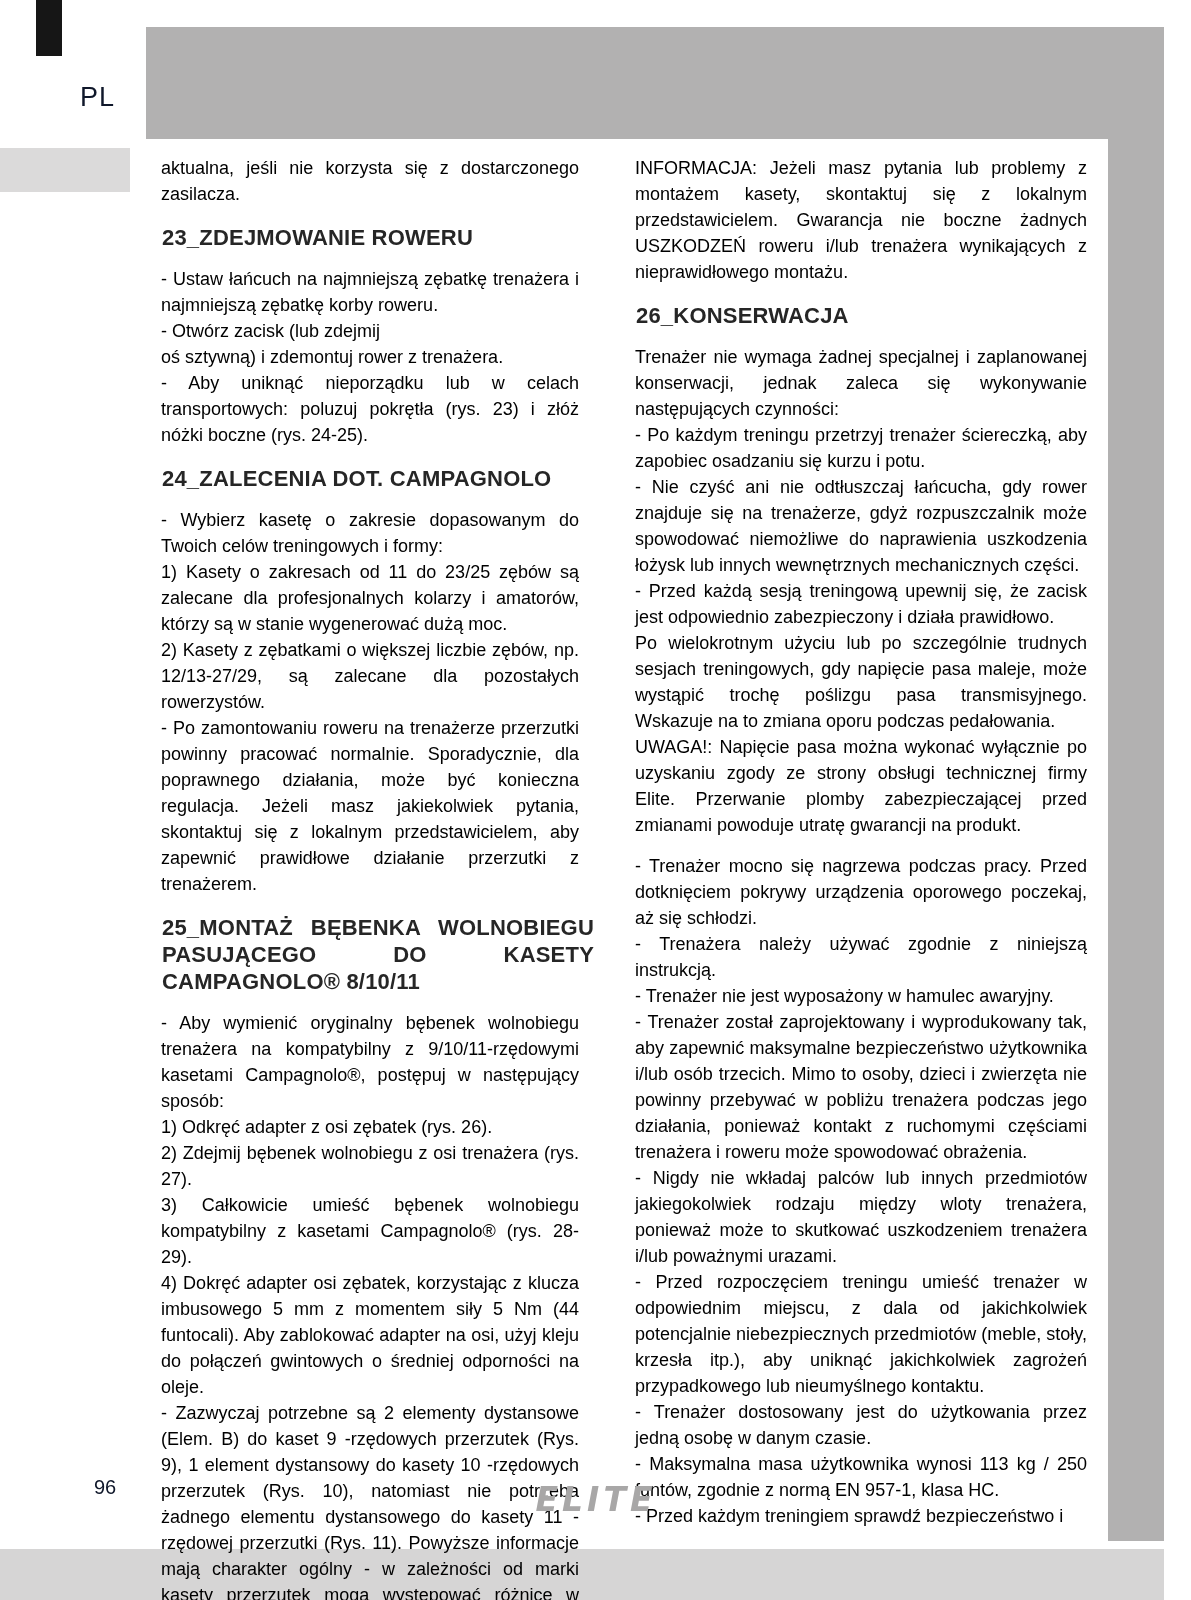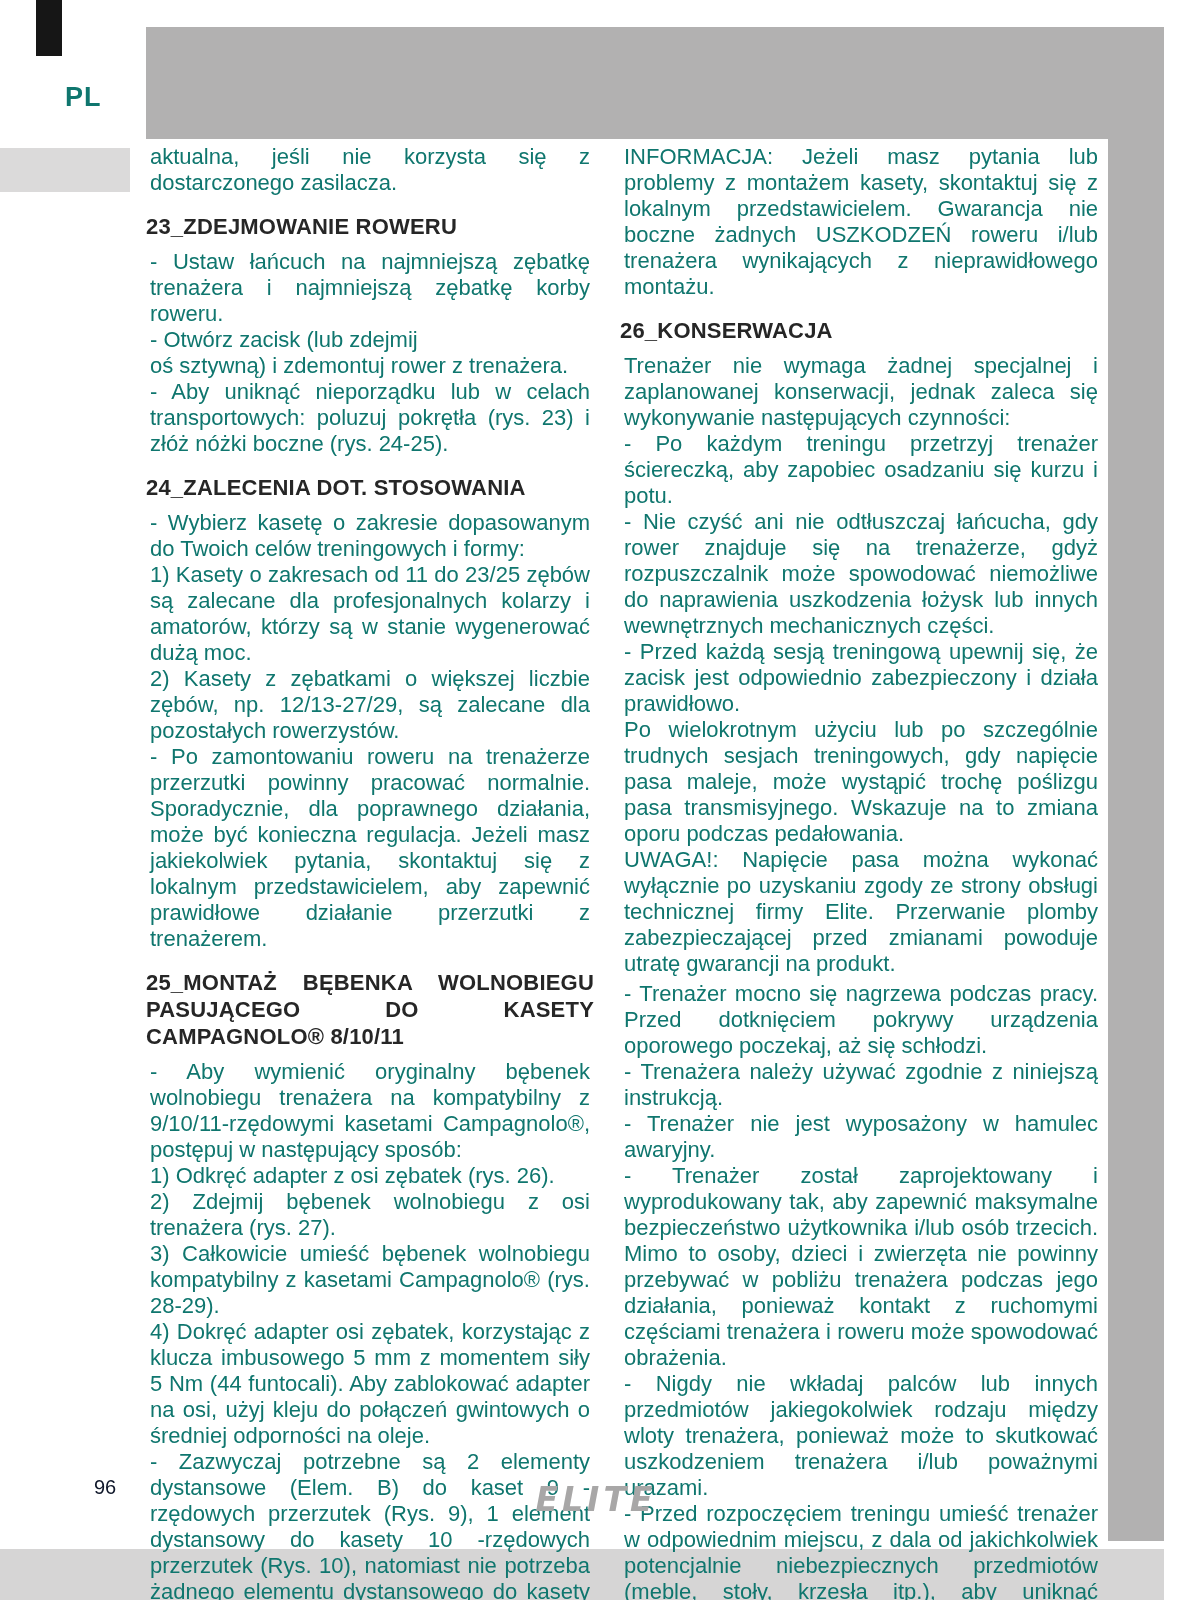--- a/index.html
+++ b/index.html
@@ -11,40 +11,40 @@
     overflow:hidden;
     font-family:"Liberation Sans", sans-serif;
   }
   
   .black-tab{position:absolute;left:36px;top:0;width:26px;height:56px;background:#161616;}
   .bar-top{position:absolute;left:146px;top:27px;width:1018px;height:112px;background:#b2b1b1;}
   .bar-right{position:absolute;left:1108px;top:139px;width:56px;height:1402px;background:#b2b1b1;}
   .strip-left{position:absolute;left:0;top:148px;width:130px;height:44px;background:#dbdada;}
   .strip-bottom{position:absolute;left:0;top:1549px;width:1164px;height:51px;background:#d6d5d5;}
   .lang-tag{
-    position:absolute;left:65px;top:82px;
-    font-size:27px;font-weight:bold;color:#0f766e;letter-spacing:1px;
+    position:absolute;left:80px;top:82px;
+    font-size:27px;font-weight:normal;color:#0f172a;letter-spacing:1px;
   }
   
   .columns{
     position:absolute;left:146px;top:140px;width:956px;
     display:flex;gap:26px;
   }
   .col{color:#3a3a3a;}
   .col-left{width:448px;}
   .col-right{width:482px;}
   .col p.para{
-    margin:4px;
-    font-size:22px;line-height:26px;
+    margin:15px;
+    font-size:18px;line-height:26px;
     text-align:justify;
     white-space:pre-line;
-    color:#0f766e;
+    color:#000000;
   }
   .col h2.heading{
-    margin:17px 0 9px 0;
+    margin:17px 0 9px 16px;
     font-size:22px;line-height:27px;
     font-weight:bold;color:#262626;
     text-align:justify;
     letter-spacing:0.2px;
   }
   .col > :first-child{margin-top:0;}
   .page-number{
     position:absolute;left:94px;top:1476px;
     font-size:20px;color:#0f172a;
   }
@@ -71,21 +71,21 @@
   <div class="lang-tag">PL</div>
 
   <div class="columns">
     <div class="col col-left">
         <p class="para">aktualna, jeśli nie korzysta się z dostarczonego zasilacza.</p>
         <h2 class="heading">23_ZDEJMOWANIE ROWERU</h2>
         <p class="para">- Ustaw łańcuch na najmniejszą zębatkę trenażera i najmniejszą zębatkę korby roweru.
 - Otwórz zacisk (lub zdejmij
 oś sztywną) i zdemontuj rower z trenażera.
 - Aby uniknąć nieporządku lub w celach transportowych: poluzuj pokrętła (rys. 23) i złóż nóżki boczne (rys. 24-25).</p>
-        <h2 class="heading">24_ZALECENIA DOT. STOSOWANIA</h2>
+        <h2 class="heading">24_ZALECENIA DOT. CAMPAGNOLO</h2>
         <p class="para">- Wybierz kasetę o zakresie dopasowanym do Twoich celów treningowych i formy:
 1) Kasety o zakresach od 11 do 23/25 zębów są zalecane dla profesjonalnych kolarzy i amatorów, którzy są w stanie wygenerować dużą moc.
 2) Kasety z zębatkami o większej liczbie zębów, np. 12/13-27/29, są zalecane dla pozostałych rowerzystów.
 - Po zamontowaniu roweru na trenażerze przerzutki powinny pracować normalnie. Sporadycznie, dla poprawnego działania, może być konieczna regulacja. Jeżeli masz jakiekolwiek pytania, skontaktuj się z lokalnym przedstawicielem, aby zapewnić prawidłowe działanie przerzutki z trenażerem.</p>
         <h2 class="heading">25_MONTAŻ BĘBENKA WOLNOBIEGU PASUJĄCEGO DO KASETY CAMPAGNOLO® 8/10/11</h2>
         <p class="para">- Aby wymienić oryginalny bębenek wolnobiegu trenażera na kompatybilny z 9/10/11-rzędowymi kasetami Campagnolo®, postępuj w następujący sposób:
 1) Odkręć adapter z osi zębatek (rys. 26).
 2) Zdejmij bębenek wolnobiegu z osi trenażera (rys. 27).
 3) Całkowicie umieść bębenek wolnobiegu kompatybilny z kasetami Campagnolo® (rys. 28-29).
 4) Dokręć adapter osi zębatek, korzystając z klucza imbusowego 5 mm z momentem siły 5 Nm (44 funtocali). Aby zablokować adapter na osi, użyj kleju do połączeń gwintowych o średniej odporności na oleje.

